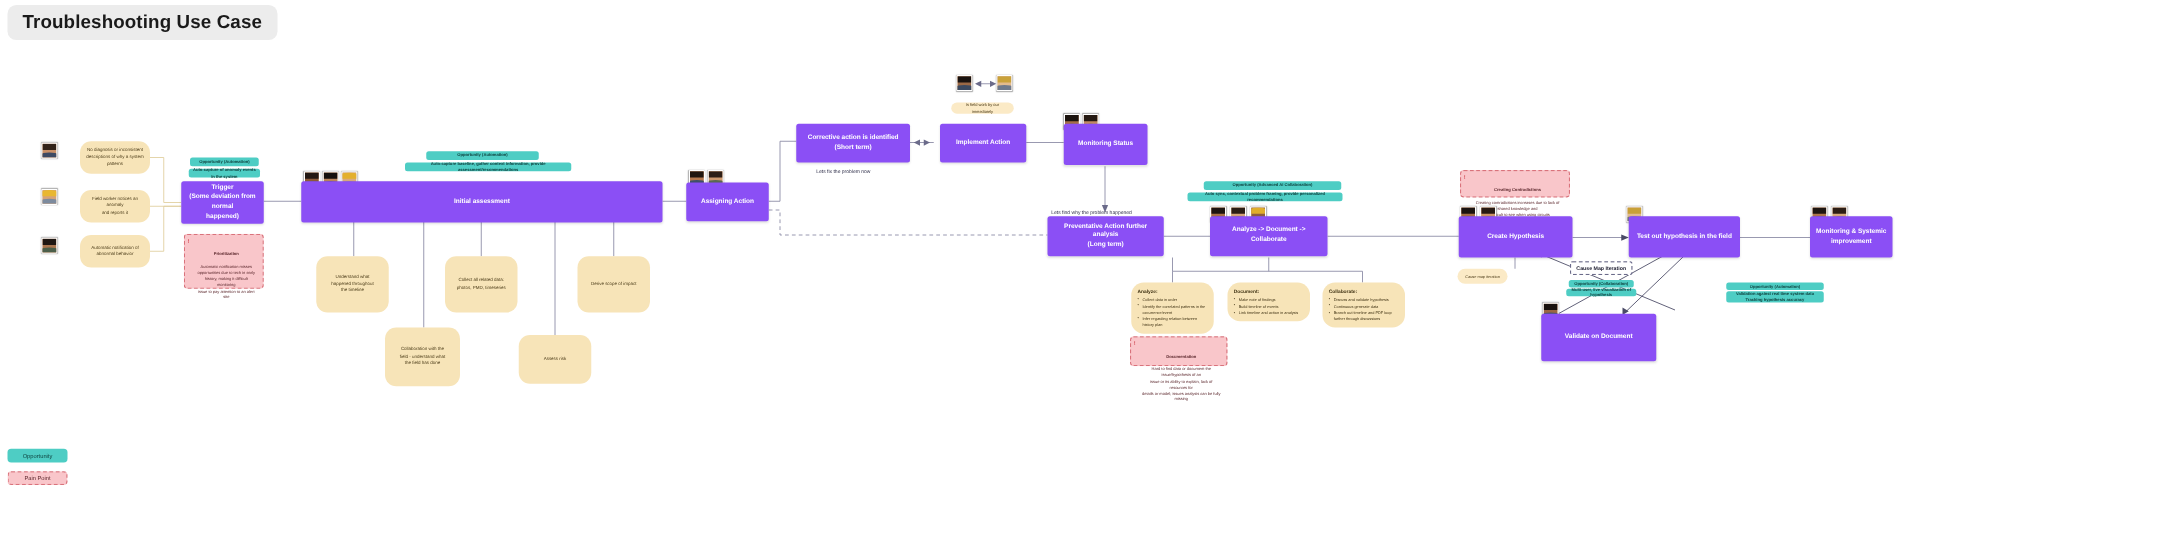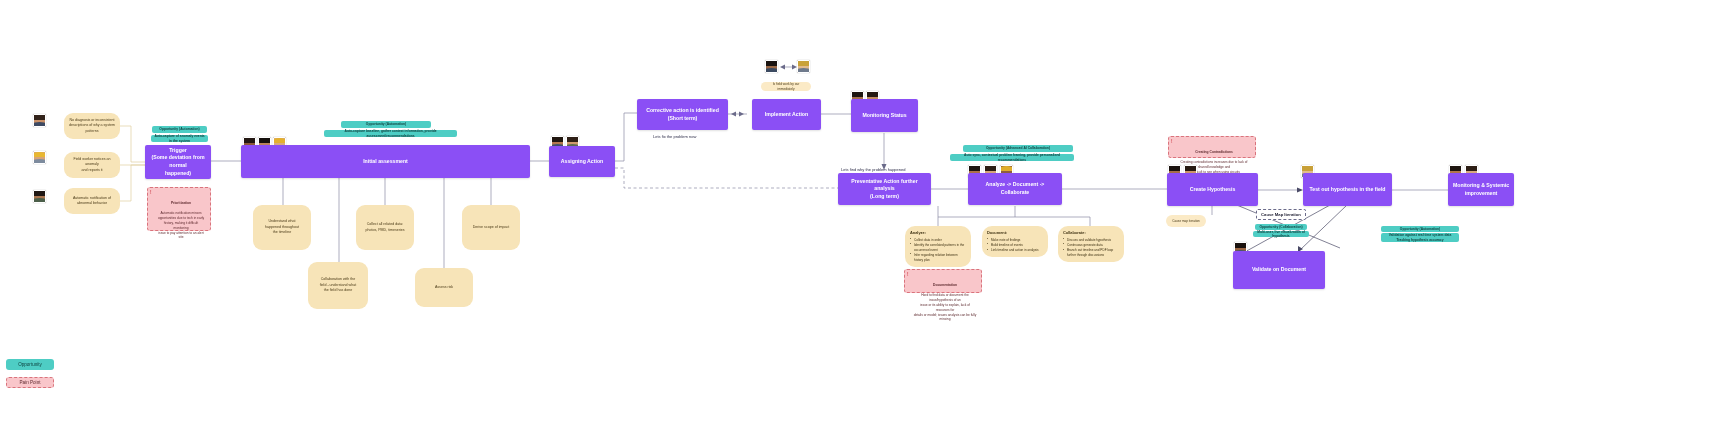--- a/index.html
+++ b/index.html
@@ -159,20 +159,21 @@
     width: 48px; height: 11px;
   }
   .legend-opp { background:#4ecdc4; color:#0d3f3c; }
   .legend-pain { background:#f9c6ca; border:1px dashed #d9737c; color:#5e2a2f; }
 </style>
 </head>
 <body>
 
 <div id="canvas">
 
+  <div class="title-chip">Troubleshooting Use Case</div>
 
   <svg class="wires">
 
     <path class="branch" d="M120,126 L131,126 L131,162 L145,162"></path>
     <path class="branch" d="M120,165 L145,165"></path>
     <path class="branch" d="M120,201 L131,201 L131,165 L145,165"></path>
 
     <line x1="211" y1="161" x2="241" y2="161"></line>
 
     <path d="M283,177 L283,205"></path>

